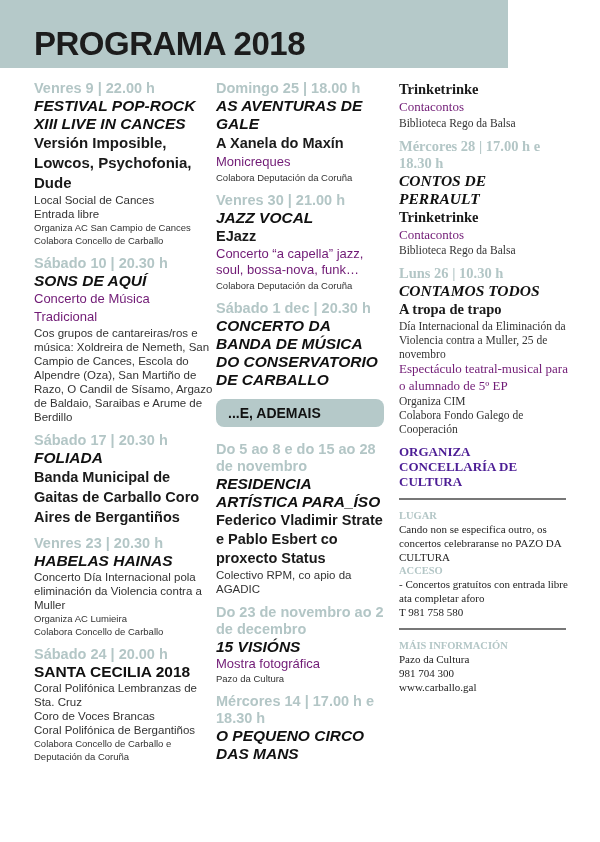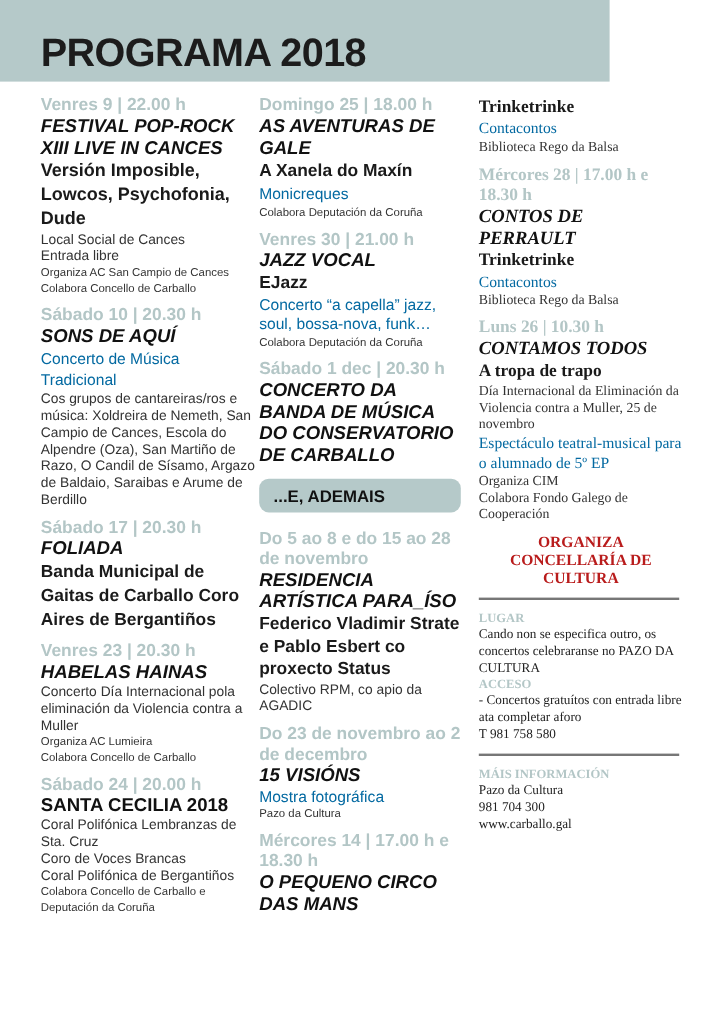--- a/index.html
+++ b/index.html
@@ -26,33 +26,33 @@
     .date {
       color: #b3c6c6; font-weight: bold; font-size: 14.5px; line-height: 17px;
     }
     .title {
       font-weight: bold; font-style: italic; font-size: 15.5px; line-height: 18px;
       color: #111;
     }
     .performer {
       font-weight: bold; font-size: 14.5px; line-height: 19px; color: #1a1a1a;
     }
-    .desc { font-size: 13px; line-height: 16.5px; color: #0369a1; }
+    .desc { font-size: 13px; line-height: 16.5px; color: #701a75; }
     .small { font-size: 11.5px; line-height: 14px; color: #333; }
     .tiny { font-size: 9.5px; line-height: 13px; color: #333; }
     .upper { font-weight: bold; font-size: 15.5px; line-height: 18px; color: #111; }
 
     .ademais {
       background: #b5c9c9; border-radius: 8px; height: 28px;
       width: 168px; margin: 10px 0 14px 0;
       font-weight: bold; font-size: 14px; line-height: 28px; padding-left: 12px; color: #111;
     }
 
     .org-heading {
-      color: #b91c1c; font-weight: bold; font-size: 13px; line-height: 15px; margin-top: 4px; text-align: center;
+      color: #4c1d95; font-weight: bold; font-size: 13px; line-height: 15px; margin-top: 4px;
     }
     .rule { border-top: 2px solid #777; width: 167px; margin: 9px 0 9px 0; }
     .info-label { color: #b3c6c6; font-weight: bold; font-size: 10.5px; line-height: 13px; }
     .info-text { font-size: 11px; line-height: 14px; color: #222; }
   </style>
 </head>
 <body>
 
 <div class="header">
   <h1>PROGRAMA 2018</h1>

